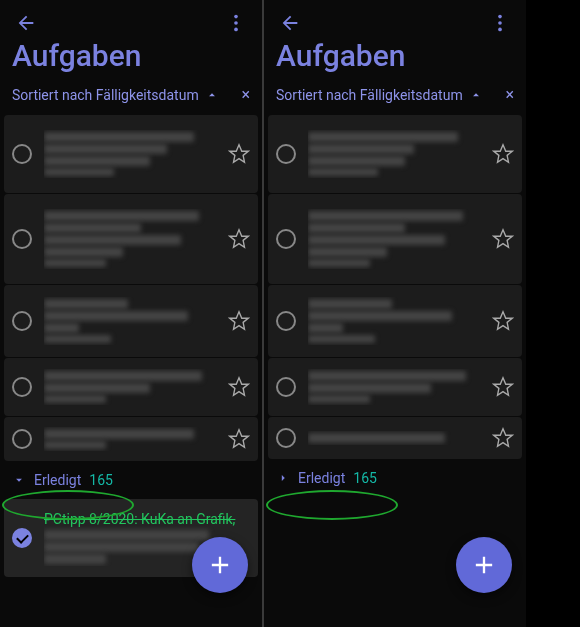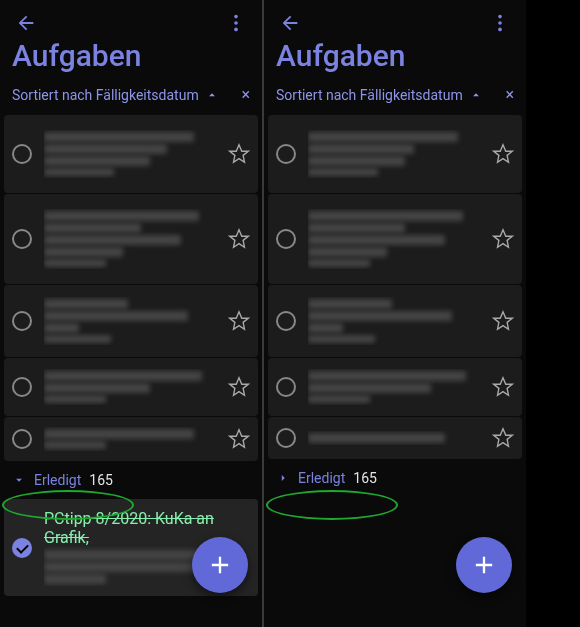--- a/index.html
+++ b/index.html
@@ -19,25 +19,25 @@
 .radio { width: 20px; height: 20px; border: 2px solid #888; border-radius: 50%; flex-shrink: 0; margin-right: 12px; }
 .radio.checked { background: #7b82e0; border-color: #7b82e0; position: relative; }
 .radio.checked::after { content: ""; position: absolute; left: 5px; top: 2px; width: 5px; height: 9px; border-right: 2px solid #000; border-bottom: 2px solid #000; transform: rotate(45deg); }
 .content { flex: 1; overflow: hidden; }
 .blur-line { background: #444; border-radius: 2px; filter: blur(2.5px); margin: 2px 0; height: 10px; }
 .star { width: 22px; height: 22px; flex-shrink: 0; margin-left: 8px; }
 .star svg { width: 22px; height: 22px; fill: none; stroke: #aaa; stroke-width: 1.5; }
 .done-header { display: flex; align-items: center; padding: 10px 12px; background: #0a0a0a; color: #7b82e0; font-size: 14px; cursor: pointer; }
 .done-header .chev { margin-right: 8px; display: inline-flex; }
 .done-header .chev svg { width: 14px; height: 14px; fill: #7b82e0; }
-.done-header .count { margin-left: 8px; color: #e5e5e5; }
+.done-header .count { margin-left: 8px; color: #14b8a6; }
 .circle-annot { position: absolute; border: 2.5px solid #1fa82f; border-radius: 50%; pointer-events: none; }
 .fab { position: absolute; width: 56px; height: 56px; border-radius: 50%; background: #6169d8; display: flex; align-items: center; justify-content: center; box-shadow: 0 4px 10px rgba(0,0,0,.5); cursor: pointer; }
 .fab svg { width: 28px; height: 28px; fill: #fff; }
-.clear-line { color: #86efac; font-size: 16px; text-decoration: line-through; margin-bottom: 3px; }
+.clear-line { color: #22c55e; font-size: 14px; text-decoration: line-through; margin-bottom: 3px; }
 </style>
 </head>
 <body>
 
 <div class="panel">
   <div class="topbar">
     <span class="icon-btn">
       <svg viewBox="0 0 24 24">
           <path d="M20 11H7.8l5.6-5.6L12 4l-8 8 8 8 1.4-1.4L7.8 13H20z"></path>
         </svg>

